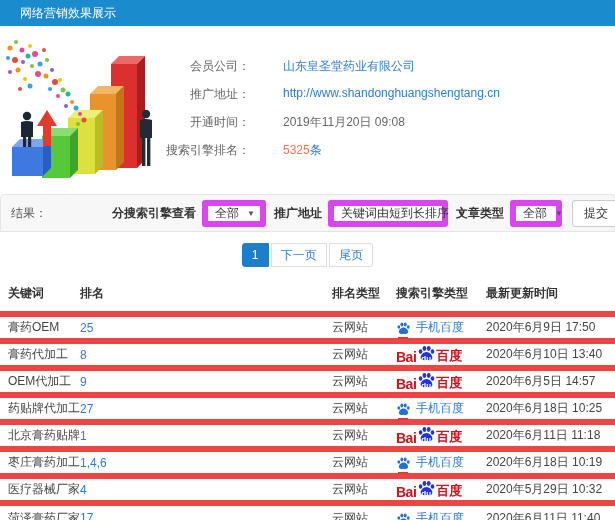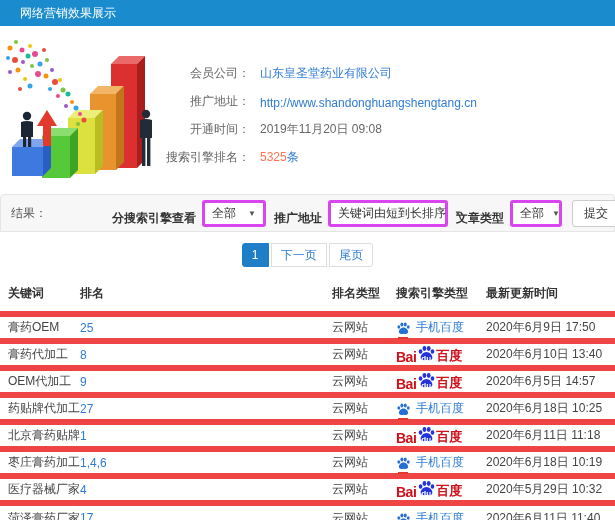--- a/index.html
+++ b/index.html
@@ -7,35 +7,35 @@
     font-family:"Liberation Sans","DejaVu Sans",sans-serif; font-size:12px; color:#333; }
 
   
   .page-header { height:26px; background:var(--header-bg,#1a8ccd); color:#fff;
     line-height:26px; padding-left:20px; font-size:12px; }
 
   
   .info-section { position:relative; height:168px; }
   .illustration { position:absolute; left:0; top:8px; }
   .info-rows { position:absolute; left:162px; top:32px; }
-  .info-row { display:flex; align-items:flex-end; height:24px; margin-bottom:4px; }
+  .info-row { display:flex; align-items:flex-start; height:24px; margin-bottom:4px;gap:23px; }
   .info-label { width:88px; text-align:right; color:#666; }
   .info-value { margin-left:10px; }
   .link { color:var(--link-blue,#2e7cd4); text-decoration:none; cursor:pointer; }
   .plain-value { color:#666; }
   .count-orange { color:var(--count-orange,#ff7350); }
   .count-suffix { color:var(--link-blue,#2e7cd4); }
 
   
   .filter-bar { height:38px; background:#f7f7f7; border:1px solid #e5e5e5;
     border-radius:4px 4px 0 0; display:flex; align-items:center; padding:0 10px; }
   .result-label { color:#555; }
-  .filter-right { margin-left:auto; display:flex; align-items:flex-end; }
+  .filter-right { margin-left:auto; display:flex; align-items:center; }
   .filter-lbl { font-weight:bold; color:#333; margin:0 6px 0 8px; white-space:nowrap; }
-  .select { background:#fff; border:3px solid #d946ef; border-radius:3px; height:27px;
+  .select { background:#fff; border:6px solid #d946ef; border-radius:3px; height:27px;
     display:flex; align-items:center; padding:0 7px; cursor:pointer; white-space:nowrap; }
   .select .caret { font-size:8px; color:#555; margin-left:8px; }
   .sel-w1 { width:64px; } .sel-w2 { width:120px; } .sel-w3 { width:52px; }
   .select .val { flex:1; }
   .submit-btn { margin-left:10px; margin-right:-16px; height:27px; width:48px;
     background:#fff; border:1px solid #ccc; border-radius:3px; font-size:12px;
     color:#333; cursor:pointer; }
 
   
   .pagination { margin-top:11px; text-align:center; }

